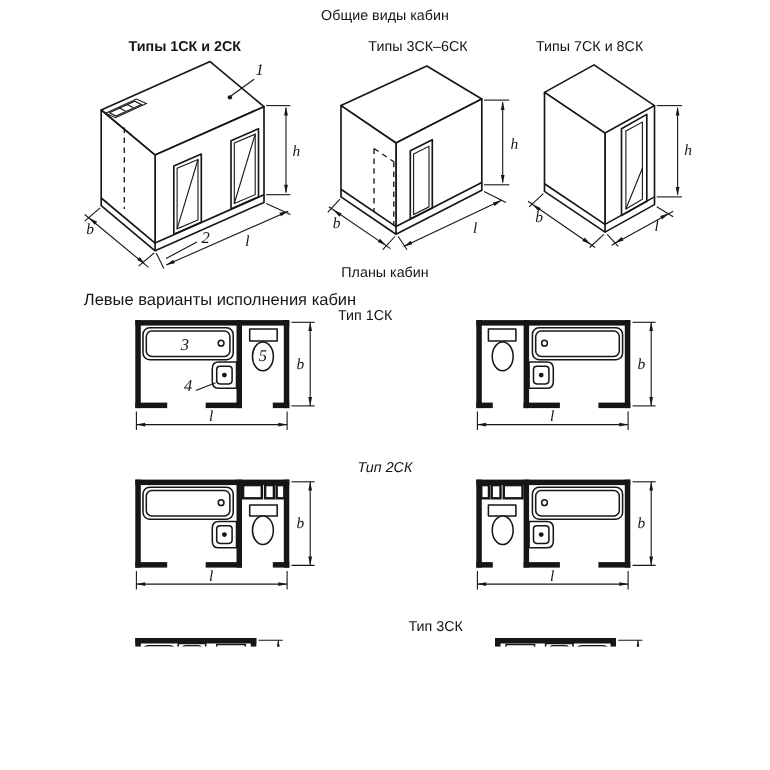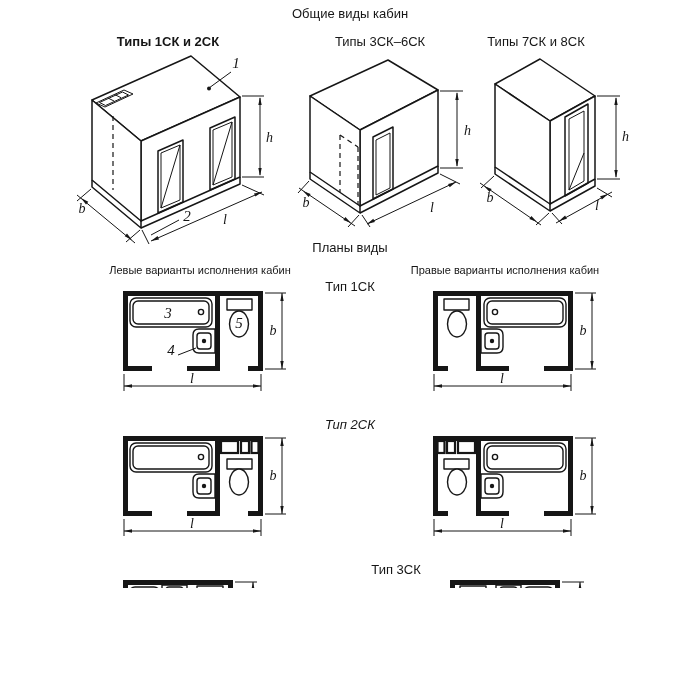--- a/index.html
+++ b/index.html
@@ -1,21 +1,21 @@
 <!DOCTYPE html>
 <html><head>
 <meta charset="utf-8">
 <style>
   html,body{margin:0;padding:0;background:#fff;}
   #canvas{position:relative;width:700px;height:588px;background:#ffffff;overflow:hidden;
           font-family:"Liberation Sans",sans-serif;color:#161616;}
   .abs{position:absolute;}
   .ttl{font-size:13px;font-weight:500;white-space:nowrap;transform:translateX(-50%);}
   .sub{font-size:13px;font-weight:500;white-space:nowrap;transform:translateX(-50%);}
-  .var{font-size:11px;font-weight:500;white-space:nowrap;transform:translateX(-50%);}
+  .var{font-size:15px;font-weight:500;white-space:nowrap;transform:translateX(-50%);}
   svg{position:absolute;overflow:visible;}
   .ln{fill:none;stroke:#161616;stroke-width:1.5;stroke-linejoin:round;}
   .fw{fill:#ffffff;stroke:#161616;stroke-width:1.5;stroke-linejoin:round;}
   .fx{fill:#ffffff;stroke:#161616;stroke-width:1.4;stroke-linejoin:round;}
   .tn{fill:none;stroke:#161616;stroke-width:1;}
   .dash{fill:none;stroke:#161616;stroke-width:1.2;stroke-dasharray:5 4;}
   .wall{fill:#161616;stroke:none;}
   .ah{fill:#161616;stroke:none;}
   .dot{fill:#161616;stroke:none;}
   .blk{fill:#ffffff;stroke:#161616;stroke-width:2.2;}
@@ -24,24 +24,23 @@
 </style>
 </head>
 <body>
 
 <div id="canvas">
 
   <div class="abs ttl" style="left:350px;top:6px;">Общие виды кабин</div>
   <div class="abs sub" style="left:168px;top:34px;font-weight:bold;">Типы 1СК и 2СК</div>
   <div class="abs sub" style="left:380px;top:34px;">Типы 3СК–6СК</div>
   <div class="abs sub" style="left:536px;top:34px;">Типы 7СК и 8СК</div>
-  <div class="abs ttl" style="left:350px;top:240px;">Планы виды</div>
+  <div class="abs ttl" style="left:350px;top:240px;">Планы кабин</div>
   <div class="abs var" style="left:200px;top:264px;">Левые варианты исполнения кабин</div>
-  <div class="abs var" style="left:505px;top:264px;">Правые варианты исполнения кабин</div>
-  <div class="abs ttl" style="left:350px;top:279px;">Тип 1СК</div>
+  <div class="abs ttl" style="left:332px;top:279px;">Тип 1СК</div>
   <div class="abs ttl" style="left:350px;top:417px;font-style:italic;">Тип 2СК</div>
   <div class="abs ttl" style="left:350px;top:562px;margin-left:46px;">Тип 3СК</div>
 
   <svg style="left:55px;top:50px;" width="230" height="200" viewBox="0 0 230 200">
     <g>
       <path class="fw" d="M136,6 L185,47 L86,91 L37,50 Z"></path>
       <path class="fw" d="M86,91 L185,47 L185,127 L86,171 Z"></path>
       <path class="fw" d="M86,91 L37,50 L37,130 L86,171 Z"></path>
     </g>
     <g>

